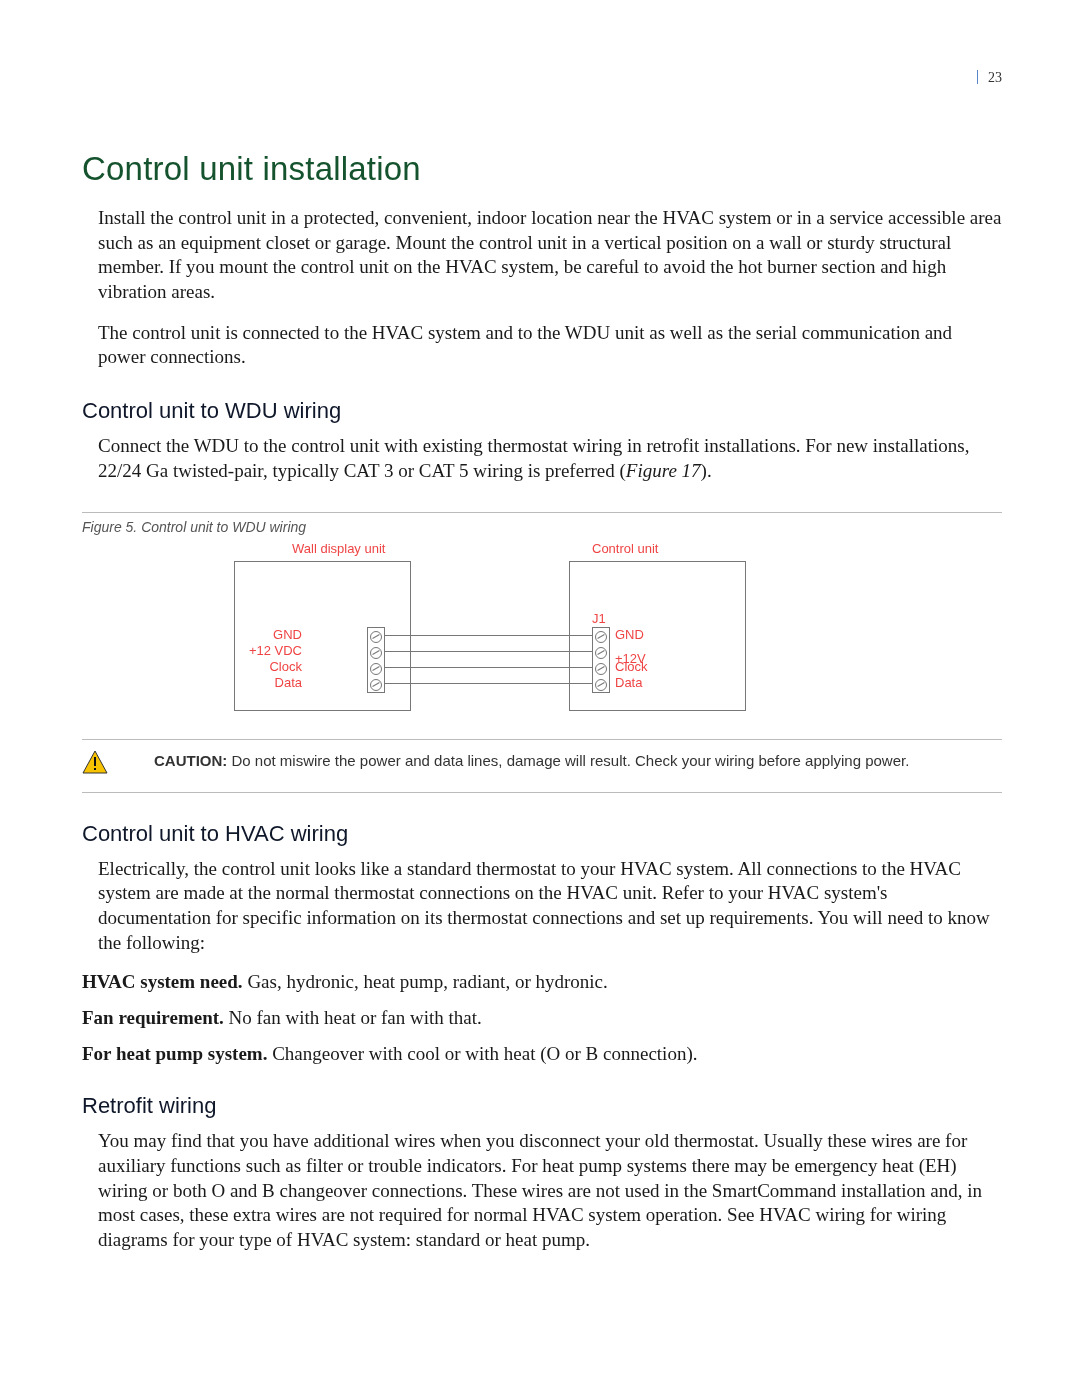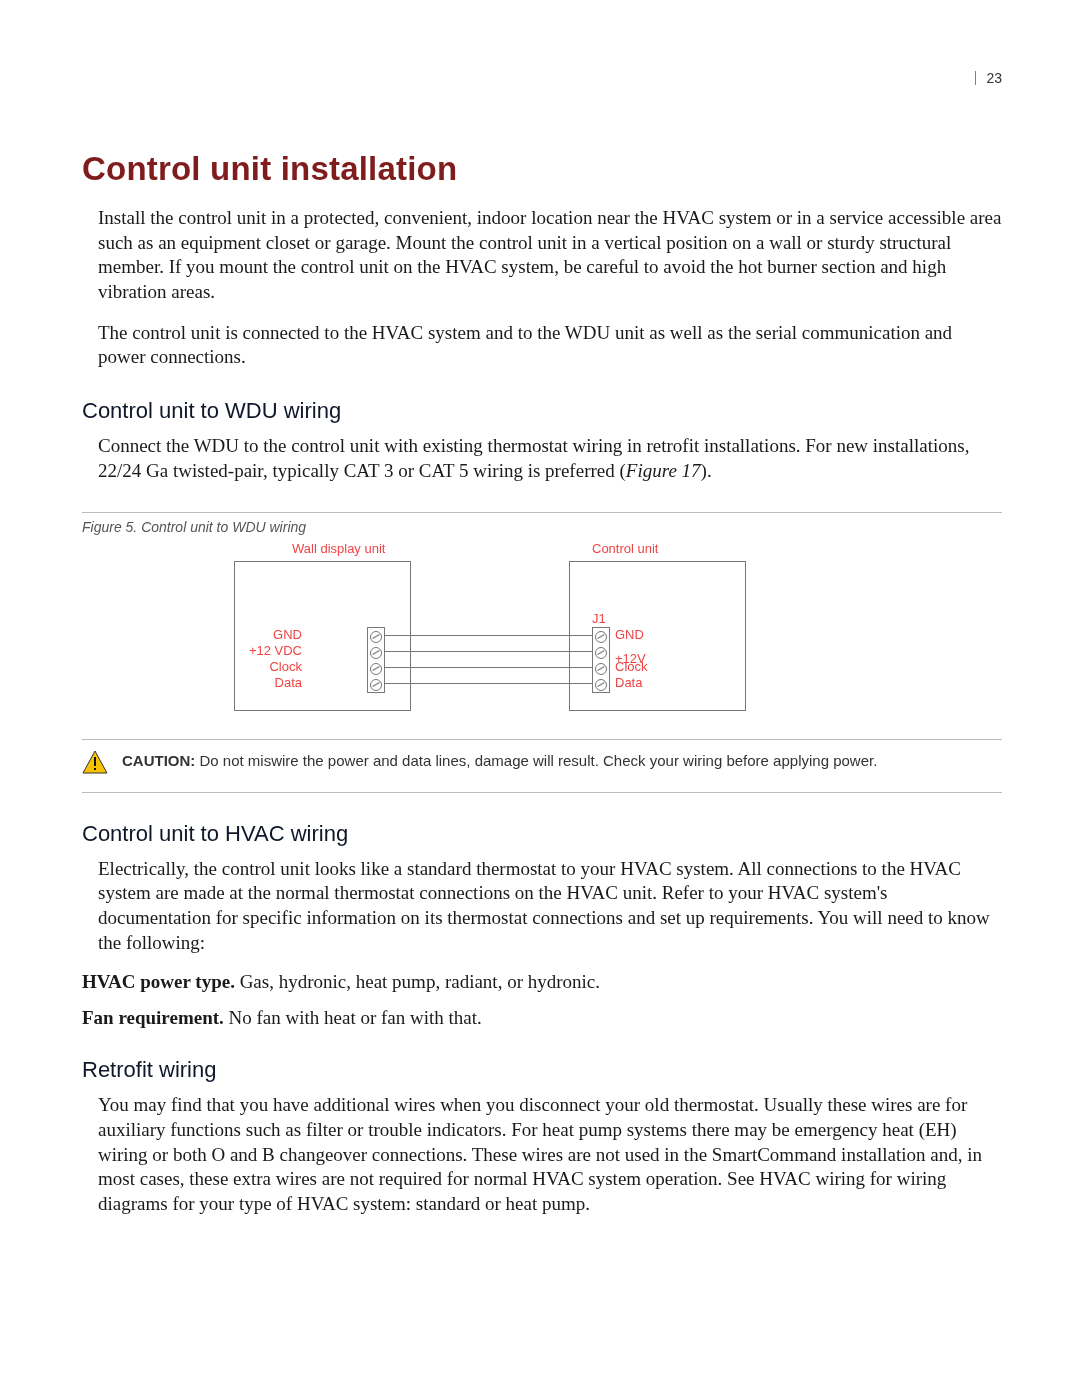--- a/index.html
+++ b/index.html
@@ -16,37 +16,37 @@
   .page {
     position: absolute;
     left: 82px;
     top: 70px;
     width: 920px;
   }
   .page-number {
     position: absolute;
     right: 0;
     top: 0;
-    font-family: Liberation Sans, sans-serif;
+    font-family: Liberation Serif, serif;
     font-size: 14px;
     color: #333;
   }
   .page-number .bar {
     display: inline-block;
     width: 1px;
     height: 14px;
     background: #5a86c9;
     vertical-align: -2px;
     margin-right: 10px;
   }
   h1.title {
     font-family: Arial, Helvetica, sans-serif;
-    font-weight: 700;
+    font-weight: 400;
     font-size: 33px;
-    color: #7f1d1d;
+    color: #14532d;
     margin: 80px 0 18px 0;
     letter-spacing: 0.2px;
   }
   p.body {
     font-size: 19px;
     line-height: 1.3;
     margin: 0 0 16px 16px;
   }
   h2.section {
     font-family: Arial, Helvetica, sans-serif;
@@ -113,20 +113,21 @@
     position: absolute;
     height: 1px;
     background: #777;
   }
   .caution-row {
     display: flex;
     align-items: flex-start;
     border-bottom: 1px solid #bbb;
     padding: 10px 0 14px 0;
     margin-top: 0;
+    gap: 32px;
   }
   .caution-icon {
     flex: 0 0 auto;
     margin-right: 14px;
     margin-top: 0px;
   }
   .caution-text {
     font-family: Arial, Helvetica, sans-serif;
     font-size: 15px;
     color: #333;
@@ -220,21 +221,24 @@
     </div>
     <div class="caution-text">
       <b>CAUTION:</b><span>  Do not miswire the power and data lines, damage will result. Check your wiring before applying power.</span>
     </div>
   </div>
 
   <h2 class="section">Control unit to HVAC wiring</h2>
   <p class="body">Electrically, the control unit looks like a standard thermostat to your HVAC system. All connections to the HVAC system are made at the normal thermostat connections on the HVAC unit. Refer to your HVAC system's documentation for specific information on its thermostat connections and set up requirements. You will need to know the following:</p>
 
   <p class="def-line">
-    <b>HVAC power type.</b><span>  Gas, hydronic, heat pump, radiant, or hydronic.</span>
+    <b>HVAC system need.</b><span>  Gas, hydronic, heat pump, radiant, or hydronic.</span>
   </p>
   <p class="def-line">
     <b>Fan requirement.</b><span>  No fan with heat or fan with that.</span>
+  </p>
+  <p class="def-line">
+    <b>For heat pump system.</b><span>  Changeover with cool or with heat (O or B connection).</span>
   </p>
 
   <h2 class="section">Retrofit wiring</h2>
   <p class="body">You may find that you have additional wires when you disconnect your old thermostat. Usually these wires are for auxiliary functions such as filter or trouble indicators. For heat pump systems there may be emergency heat (EH) wiring or both O and B changeover connections. These wires are not used in the SmartCommand installation and, in most cases, these extra wires are not required for normal HVAC system operation. See HVAC wiring for wiring diagrams for your type of HVAC system: standard or heat pump.</p>
 </div>
 
 </body></html>

